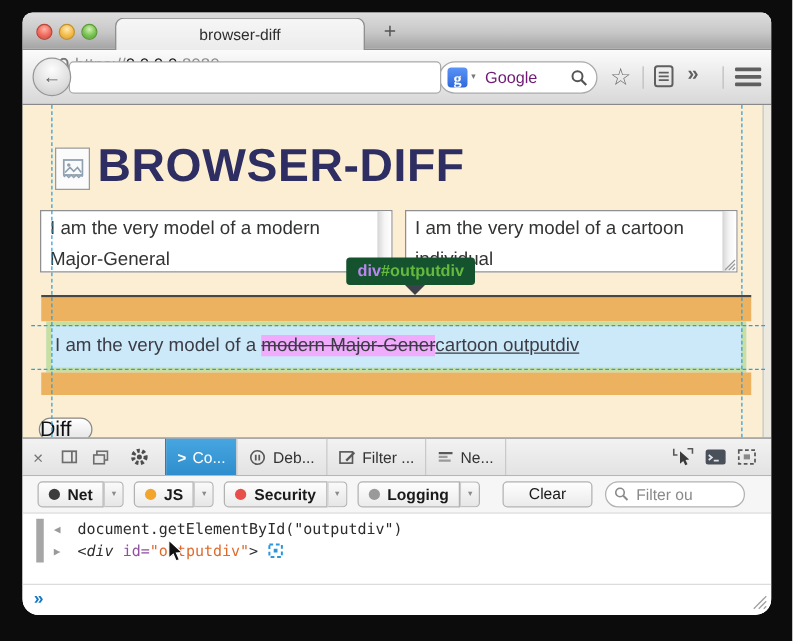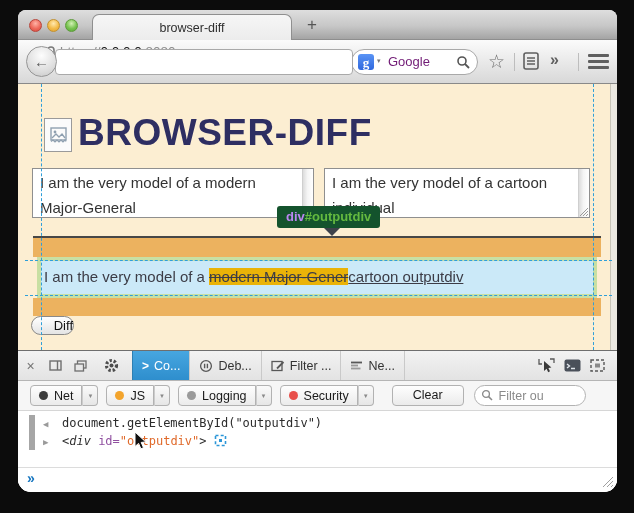--- a/index.html
+++ b/index.html
@@ -75,49 +75,49 @@
              border-radius: 3px; font-size: 13px; font-weight: bold; line-height: 22px; z-index: 6; white-space: nowrap; }
   .tt-tag { color: #bb86f2; } .tt-id { color: #64b93f; }
   .tt-arrow { position: absolute; left: 306px; top: 144px; width: 0; height: 0; z-index: 6;
               border: 8px solid transparent; border-top-color: #3d414a; border-bottom-width: 0; }
   .hr-line { position: absolute; left: 15px; top: 152px; width: 568px; height: 2px; background: #474747; }
   .hl-stack { position: absolute; left: 15px; top: 154px; width: 568px; }
   .hl-mt { height: 19px; }
   .hl-box { margin: 0 4px; border: 4px solid #c8dfa3; height: 41px; overflow: hidden; }
   .hl-mb { height: 18px; }
   .diff-line { padding-left: 3px; font-size: 15px; line-height: 32px; color: #3c3c46; white-space: nowrap; }
-  .diff-line del { background: #eab308; text-decoration: line-through; color: #3c3c46; }
+  .diff-line del { background: #f0abfc; text-decoration: line-through; color: #3c3c46; }
   .diff-line u { text-decoration: underline; }
   .vguide { position: absolute; top: 0; height: 266px; width: 0; border-left: 1px dashed #2f9fd9; z-index: 5; }
   .vg1 { left: 23px; } .vg2 { left: 575px; }
   .hguide { position: absolute; left: 7px; width: 587px; height: 0; border-top: 1px dashed #2f9fd9; z-index: 5; }
   .hg1 { top: 176px; } .hg2 { top: 211px; }
-  .diffbtn { position: absolute; left: 13px; top: 232px; width: 43px; height: 19px; border-radius: 10px;
+  .diffbtn { position: absolute; left: 13px; top: 250px; width: 43px; height: 19px; border-radius: 10px;
              border: 1px solid #898989; background: linear-gradient(#ffffff,#e4e4e4);
-             font-size: 13px; color: #111; text-align: right; line-height: 17px; }
+             font-size: 17px; color: #111; text-align: left; line-height: 17px; }
 
   
   .devtools { position: absolute; left: 0; top: 340px; width: 100%; height: 142px; background: #fff; border-top: 1px solid #6e6e6e; }
   .dt-toolbar { display: flex; align-items: stretch; height: 30px; background: linear-gradient(#f2f2f2,#e3e3e3); border-bottom: 1px solid #b5b5b5; }
   .dtb { width: 25px; display: flex; align-items: center; justify-content: center; color: #757575; }
   .dtb.closex { font-size: 14px; }
   .gearbtn { width: 28px; display: flex; align-items: center; justify-content: center; margin-left: 4px; }
   .dt-tab { display: flex; align-items: center; gap: 5px; padding: 0 9px; border-left: 1px solid #c9c9c9;
             font-size: 12.5px; color: #333; white-space: nowrap; }
   .dt-tab:first-of-type { margin-left: 7px; }
   .dt-tab.last { border-right: 1px solid #c9c9c9; }
   .dt-tab.active { background: linear-gradient(#47a6e0,#2e8ecd); color: #fff; border-color: #2d7fb2; }
   .dt-tab.active .caret { color: #fff; font-weight: bold; font-size: 12px; }
   .dt-right { margin-left: auto; display: flex; align-items: center; gap: 9px; margin-right: 12px; }
   .dt-right span { display: flex; align-items: center; }
 
   .dt-filters { display: flex; align-items: center; height: 30px; padding-left: 12px; background: #f6f6f6; border-bottom: 1px solid #d6d6d6; }
   .fbtn { display: flex; height: 21px; margin-right: 8px; }
   .fmain { border: 1px solid #b2b2b2; border-radius: 4px 0 0 4px; background: linear-gradient(#fefefe,#ebebeb);
-           display: flex; align-items: center; gap: 6px; padding: 0 8px; font-size: 12.5px; color: #1a1a1a; }
+           display: flex; align-items: center; gap: 6px; padding: 0 8px; font-size: 12.5px; color: #1a1a1a; font-weight: bold; }
   .farrow { width: 16px; border: 1px solid #b2b2b2; border-left: 1px solid #cccccc; border-radius: 0 4px 4px 0;
             background: linear-gradient(#fafafa,#e6e6e6); display: flex; align-items: center; justify-content: center;
             font-size: 6px; color: #8a8a8a; }
   .dot { width: 9px; height: 9px; border-radius: 50%; }
   .clearbtn { margin-left: 10px; height: 21px; border: 1px solid #b2b2b2; border-radius: 4px; padding: 0 20px;
               background: linear-gradient(#fefefe,#ebebeb); font-size: 12.5px; color: #1a1a1a; line-height: 19px; }
   .filterwrap { position: relative; margin-left: 10px; }
   .filterinput { width: 112px; height: 21px; border: 1px solid #b2b2b2; border-radius: 11px; background: #fff;
                  padding: 0 6px 0 24px; font-size: 12.5px; color: #444; font-family: "Liberation Sans", sans-serif; }
   .filterinput::placeholder { color: #8a8a8a; }
@@ -324,29 +324,29 @@
         </div>
         <div class="fbtn">
           <span class="fmain">
               <span class="dot" style="background-color: rgb(243, 164, 44);"></span>
               <span>JS</span>
             </span>
           <span class="farrow">▼</span>
         </div>
         <div class="fbtn">
           <span class="fmain">
+              <span class="dot" style="background-color: rgb(232, 79, 74);"></span>
+              <span>Security</span>
+            </span>
+          <span class="farrow">▼</span>
+        </div>
+        <div class="fbtn">
+          <span class="fmain">
               <span class="dot" style="background-color: rgb(154, 154, 154);"></span>
               <span>Logging</span>
-            </span>
-          <span class="farrow">▼</span>
-        </div>
-        <div class="fbtn">
-          <span class="fmain">
-              <span class="dot" style="background-color: rgb(232, 79, 74);"></span>
-              <span>Security</span>
             </span>
           <span class="farrow">▼</span>
         </div>
         <button class="clearbtn">Clear</button>
         <div class="filterwrap">
           <svg class="fmag" width="12" height="12" viewBox="0 0 12 12">
               <circle cx="5" cy="5" r="3.4" fill="none" stroke="#8a8a8a" stroke-width="1.3"></circle>
               <line x1="7.6" y1="7.6" x2="11" y2="11" stroke="#8a8a8a" stroke-width="1.5"></line>
             </svg>
           <input class="filterinput" type="text" placeholder="Filter ou" style="">

